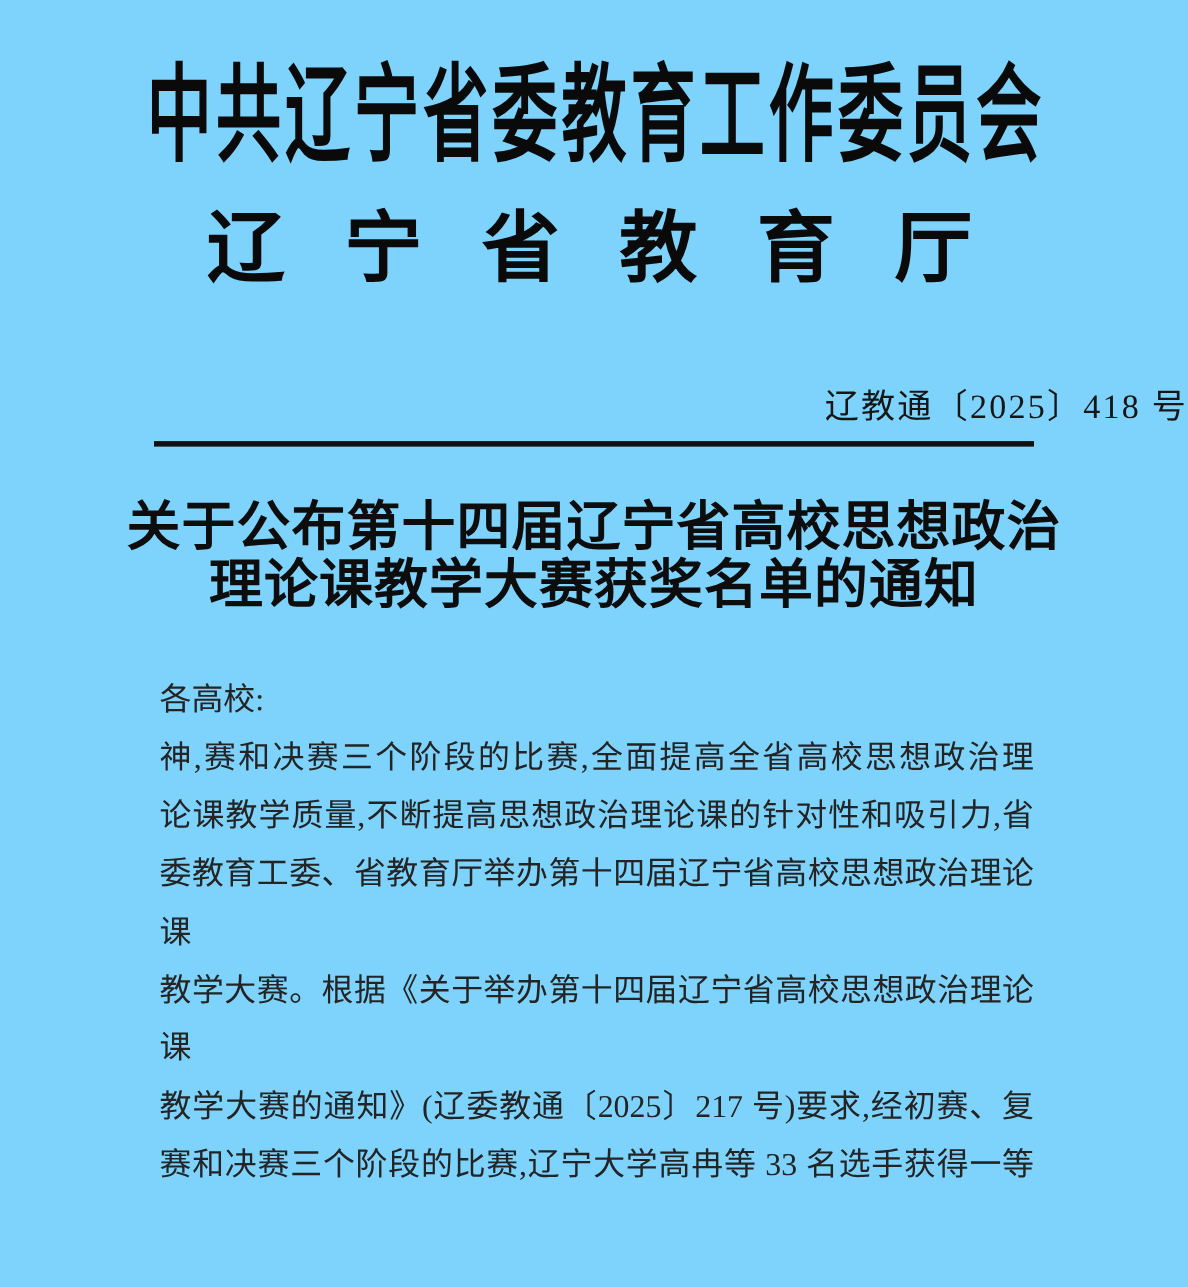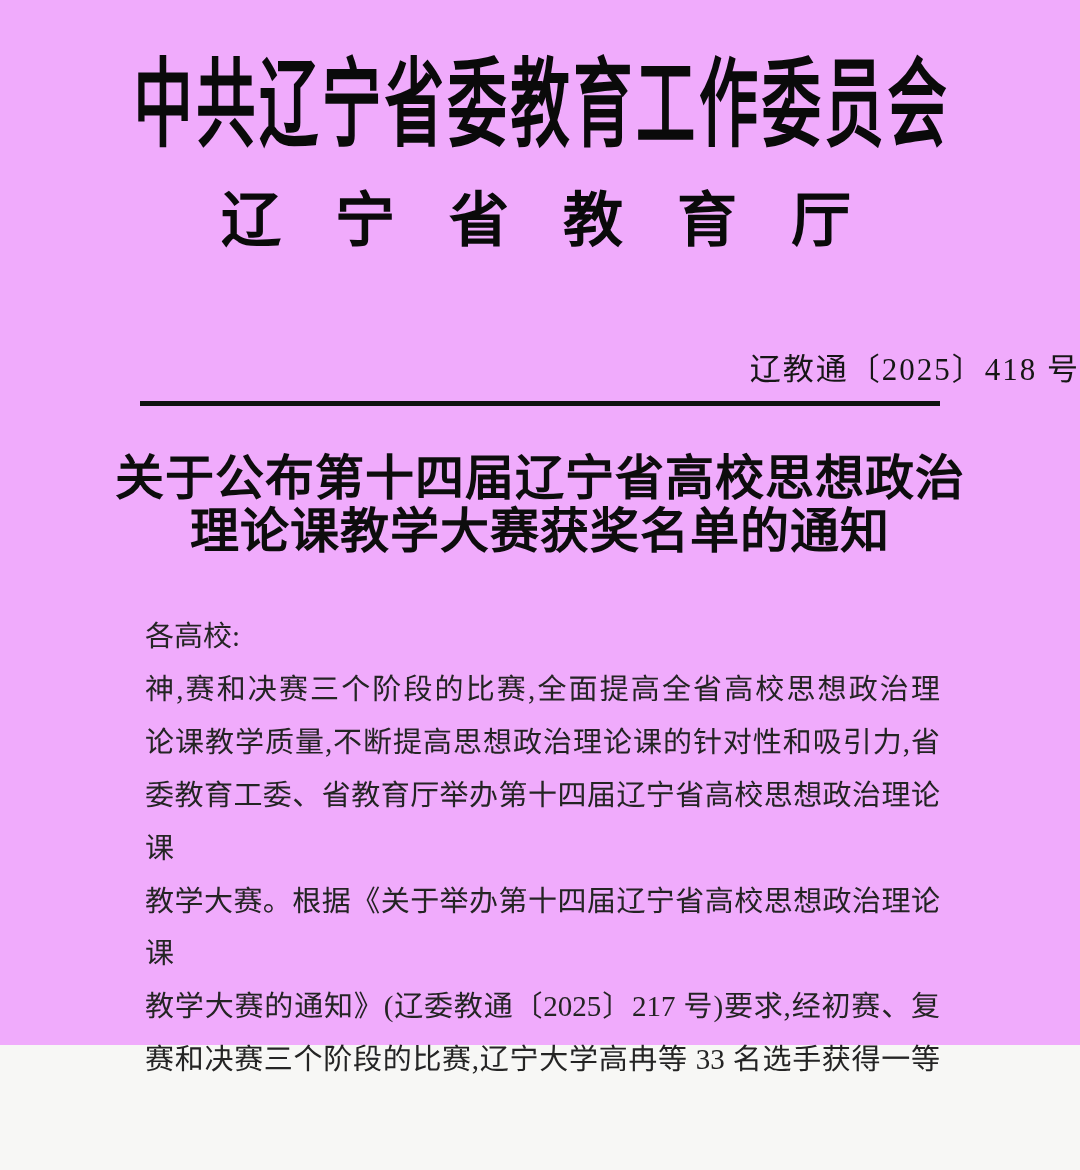--- a/index.html
+++ b/index.html
@@ -9,22 +9,22 @@
   body {
     width: 1080px;
     height: 1170px;
     background: #f7f7f5;
     overflow: hidden;
     font-family: "Liberation Serif", "DejaVu Serif", serif;
   }
   .page {
     position: relative;
     width: 1080px;
-    height: 1045px;
-    background: #f0abfc;
+    height: 1170px;
+    background: #7dd3fc;
     color: #1c1c1c;
     text-decoration: underline;
   }
 
   
   .org-primary {
     position: absolute;
     top: 52px;
     left: 50%;
     transform: translateX(-50%) scaleX(0.61);
@@ -36,21 +36,21 @@
     letter-spacing: 6px;
     text-indent: 6px;
     color: #0a0a0a;
   }
   .org-secondary {
     position: absolute;
     top: 188px;
     left: 50%;
     transform: translateX(calc(-50% - 4px));
     white-space: nowrap;
-    font-size: 60px;
+    font-size: 71px;
     line-height: 1.12;
     font-weight: bold;
     letter-spacing: 54px;
     text-indent: 54px;
     color: #0a0a0a;
   }
   .doc-number {
     position: absolute;
     top: 348px;
     left: 0;

